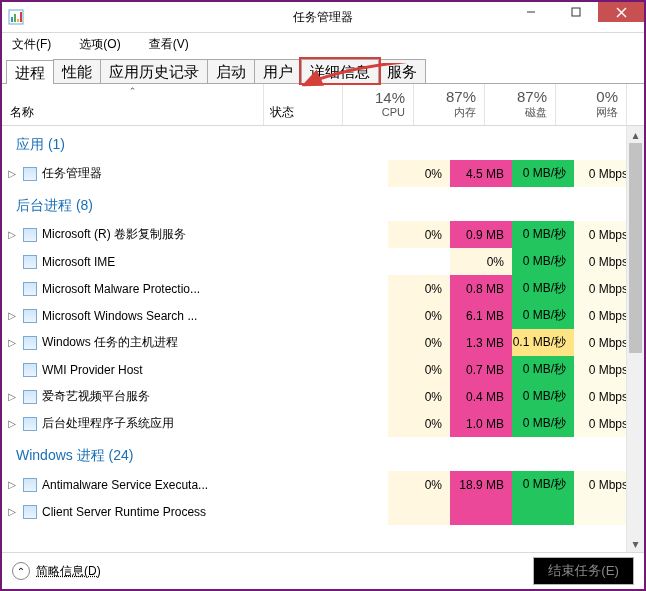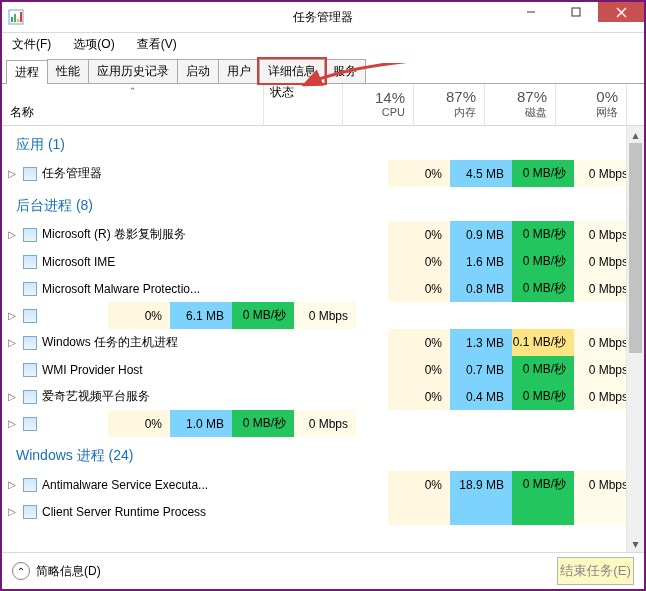--- a/index.html
+++ b/index.html
@@ -6,34 +6,34 @@
 .window{width:646px;height:591px;border:2px solid #701a75;box-sizing:border-box;position:relative;display:flex;flex-direction:column;overflow:hidden}
 
 .titlebar{height:30px;background:#fff;display:flex;align-items:center;border-bottom:1px solid #d9d9d9;position:relative}
 .title-icon{width:16px;height:16px;margin:0 6px;display:flex;align-items:center;justify-content:center}
 .title-text{position:absolute;left:50%;transform:translateX(-50%);font-size:12px}
 .win-btns{margin-left:auto;display:flex;height:100%}
 .win-btn{width:45px;height:20px;display:flex;align-items:center;justify-content:center;cursor:default;color:#333}
 .win-btn svg{display:block}
 .win-close{background:#c75050;color:#fff;width:46px;height:20px}
 
-.menubar{height:22px;display:flex;align-items:center;padding:0 4px;gap:10px;font-size:12px}
+.menubar{height:22px;display:flex;align-items:center;padding:0 4px;gap:16px;font-size:12px}
 .menu-item{padding:2px 6px;cursor:default}
 
 .tabrow{display:flex;align-items:flex-end;border-bottom:1px solid #aaa;padding:4px 4px 0 4px;background:#fff;position:relative}
-.tab{border:1px solid #aaa;border-bottom:none;padding:3px 8px;margin-right:-1px;background:#f4f4f4;font-size:12px;height:17px;line-height:17px;cursor:default}
+.tab{border:1px solid #aaa;border-bottom:none;padding:3px 8px;margin-right:-1px;background:#f4f4f4;font-size:15px;height:17px;line-height:17px;cursor:default}
 .tab.active{background:#fff;position:relative;top:1px}
 .tab.highlight{outline:2px solid #d43f3a;outline-offset:0;z-index:2}
 
 .arrow-annot{position:absolute;left:300px;top:8px;pointer-events:none;z-index:3}
 
 .colhdr{display:flex;border-bottom:1px solid #d9d9d9;height:42px;box-sizing:border-box;align-items:stretch;padding-right:17px}
 .hdr-name{flex:1;display:flex;flex-direction:column;justify-content:flex-end;padding:0 8px 4px 8px;border-right:1px solid #e5e5e5;position:relative}
 .hdr-name .sort-ch{position:absolute;top:2px;left:50%;transform:translateX(-50%);font-size:9px;color:#555}
-.hdr-status{width:66px;display:flex;padding:0 6px 4px 6px;border-right:1px solid #e5e5e5}
+.hdr-status{width:66px;display:flex;align-items:flex-end;padding:0 6px 4px 6px;border-right:1px solid #e5e5e5}
 .hdr-metric{width:62px;display:flex;flex-direction:column;align-items:flex-end;justify-content:center;padding:2px 8px 4px 0;border-right:1px solid #e5e5e5}
 .hdr-metric .pct{font-size:15px;color:#555}
 .hdr-metric .lbl{font-size:11px;color:#555}
 
 .body-area{flex:1;overflow:hidden;position:relative}
 .rows{position:absolute;left:0;right:0;top:0;bottom:0;overflow-y:hidden;padding-right:8px}
 .scrollbar{position:absolute;right:0;top:0;bottom:0;width:17px;background:#f0f0f0;border-left:1px solid #e5e5e5;display:flex;flex-direction:column}
 .sb-btn{height:17px;display:flex;align-items:center;justify-content:center;color:#606060}
 .sb-track{flex:1;position:relative}
 .sb-thumb{position:absolute;left:2px;right:2px;top:0;height:210px;background:#c2c2c2;border-radius:0}
@@ -41,29 +41,29 @@
 .group-header{padding:10px 0 6px 14px;color:#1a6fb6;font-size:14px}
 
 .row{display:flex;align-items:center;height:27px}
 .row .expander{width:12px;margin-left:4px;color:#666;font-size:10px;text-align:center;cursor:default}
 .row .spacer-noexp{width:16px}
 .row .ricon{width:16px;height:16px;margin:0 4px;display:flex;align-items:center;justify-content:center}
 .row .rname{flex:1;white-space:nowrap;overflow:hidden;text-overflow:ellipsis;padding-right:6px}
 .row .rstatus{width:66px;padding:0 6px;box-sizing:border-box}
 .cell{width:62px;text-align:right;padding-right:8px;height:100%;display:flex;align-items:center;justify-content:flex-end;box-sizing:border-box;font-size:12px}
 .tint-cpu{background:#fff7e0}
-.tint-mem{background:#7dd3fc}
+.tint-mem{background:#ec4899}
 .tint-disk{background:#22c55e}
 .tint-disk.hot{background:#ffe486}
 .tint-net{background:#fffbe9}
 
 .bottom{height:36px;border-top:1px solid #d9d9d9;display:flex;align-items:center;padding:0 10px;gap:6px}
 .collapse-btn{width:16px;height:16px;border:1px solid #888;border-radius:50%;display:flex;align-items:center;justify-content:center;font-size:10px;cursor:default}
-.fewer{font-size:12px;text-decoration-style:dotted}
-.end-task{margin-left:auto;padding:4px 2px;border:1px solid #b5b5b5;color:#888;background:#fef9c3;cursor:default}
+.fewer{font-size:12px;text-decoration:underline;text-decoration-style:dotted}
+.end-task{margin-left:auto;padding:4px 14px;border:1px solid #b5b5b5;color:#888;background:#000000;cursor:default}
 .row:nth-child(even){}
 
 .ico-box{width:14px;height:14px;border:1px solid #7aa9d4;background:linear-gradient(#cfe6f9,#eaf4fd);box-sizing:border-box}
 </style>
 </head>
 <body>
 <div class="window">
 
 <div class="titlebar">
   <span class="title-icon">
@@ -175,41 +175,41 @@
           <span class="cell tint-net">0 Mbps</span>
         </div>
         <div class="row">
           <span class="spacer-noexp"></span>
           <span class="ricon">
             <span class="ico-box"></span>
           </span>
           <span class="rname">Microsoft IME</span>
           <span class="rstatus"></span>
           <span class="cell tint-cpu">0%</span>
-          <span class="cell tint-mem">1.6 MB</span>
           <span class="cell tint-disk">0 MB/秒</span>
           <span class="cell tint-net">0 Mbps</span>
         </div>
         <div class="row">
           <span class="spacer-noexp"></span>
           <span class="ricon">
             <span class="ico-box"></span>
           </span>
           <span class="rname">Microsoft Malware Protectio...</span>
           <span class="rstatus"></span>
           <span class="cell tint-cpu">0%</span>
           <span class="cell tint-mem">0.8 MB</span>
           <span class="cell tint-disk">0 MB/秒</span>
           <span class="cell tint-net">0 Mbps</span>
         </div>
         <div class="row">
           <span class="expander">▷</span>
           <span class="ricon">
             <span class="ico-box"></span>
           </span>
+          <span class="rname">Microsoft Windows Search ...</span>
           <span class="rstatus"></span>
           <span class="cell tint-cpu">0%</span>
           <span class="cell tint-mem">6.1 MB</span>
           <span class="cell tint-disk">0 MB/秒</span>
           <span class="cell tint-net">0 Mbps</span>
         </div>
         <div class="row">
           <span class="expander">▷</span>
           <span class="ricon">
             <span class="ico-box"></span>
@@ -243,20 +243,21 @@
           <span class="cell tint-cpu">0%</span>
           <span class="cell tint-mem">0.4 MB</span>
           <span class="cell tint-disk">0 MB/秒</span>
           <span class="cell tint-net">0 Mbps</span>
         </div>
         <div class="row">
           <span class="expander">▷</span>
           <span class="ricon">
             <span class="ico-box"></span>
           </span>
+          <span class="rname">后台处理程序子系统应用</span>
           <span class="rstatus"></span>
           <span class="cell tint-cpu">0%</span>
           <span class="cell tint-mem">1.0 MB</span>
           <span class="cell tint-disk">0 MB/秒</span>
           <span class="cell tint-net">0 Mbps</span>
         </div>
         <div class="group-header">Windows 进程 (24)</div>
         <div class="row">
           <span class="expander">▷</span>
           <span class="ricon">

